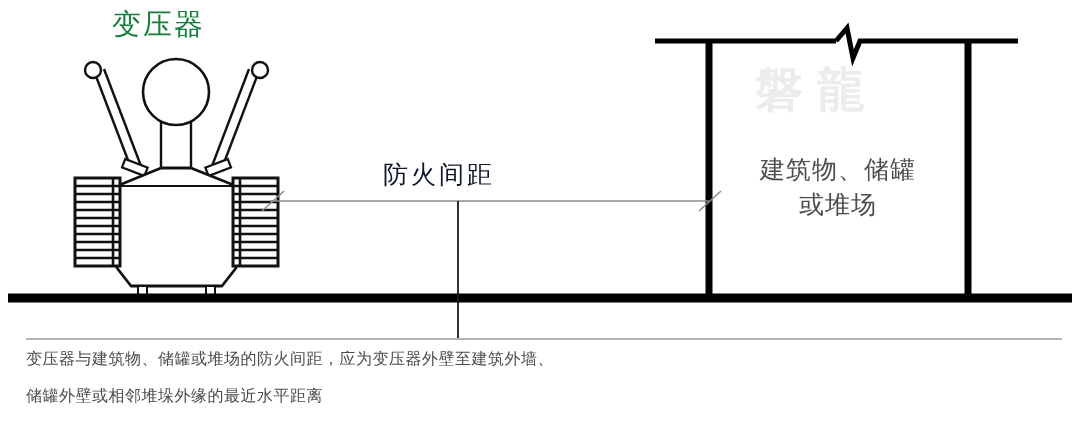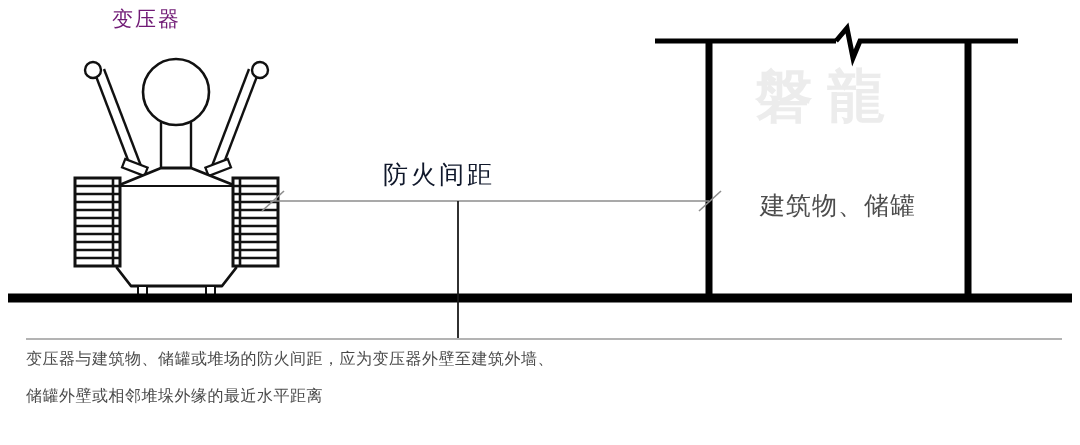--- a/index.html
+++ b/index.html
@@ -26,23 +26,23 @@
   }
   .txt {
     position: absolute;
     color: #4a4a4a;
     white-space: nowrap;
     font-family: "Liberation Sans", "DejaVu Sans", sans-serif;
   }
   #transformer-label {
     left: 112px;
     top: 5px;
-    font-size: 21px;
+    font-size: 29px;
     letter-spacing: 2px;
-    color: #701a75;
+    color: #15803d;
     text-align: center;
   }
   #gap-label {
     left: 383px;
     top: 158px;
     font-size: 25px;
     letter-spacing: 3px;
     color: #0f172a;
   }
   #building-label {
@@ -53,21 +53,21 @@
     font-size: 25px;
     line-height: 35px;
     letter-spacing: 1px;
     color: #4d4d4d;
     white-space: normal;
   }
   #watermark {
     position: absolute;
     left: 755px;
     top: 58px;
-    font-size: 58px;
+    font-size: 48px;
     letter-spacing: 14px;
     font-weight: bold;
     color: #ececec;
     font-family: "DejaVu Sans", sans-serif;
     user-select: none;
   }
   #caption {
     position: absolute;
     left: 26px;
     top: 340px;
@@ -180,21 +180,22 @@
 
   </svg>
 
   <div class="txt" id="transformer-label">变压器</div>
 
   <div class="txt" id="gap-label">防火间距</div>
 
   <div id="watermark">磐龍</div>
 
   <div class="txt" id="building-label">
-      <span style="display: block; margin-top: 36px;">建筑物、储罐</span>
+      <span style="display: block;">建筑物、储罐</span>
+      <span style="display: block;">或堆场</span>
     </div>
 
   <div id="caption">
     <span class="caption-line">变压器与建筑物、储罐或堆场的防火间距，应为变压器外壁至建筑外墙、</span>
     <span class="caption-line">储罐外壁或相邻堆垛外缘的最近水平距离</span>
   </div>
 
 </div>
 
 </body></html>

